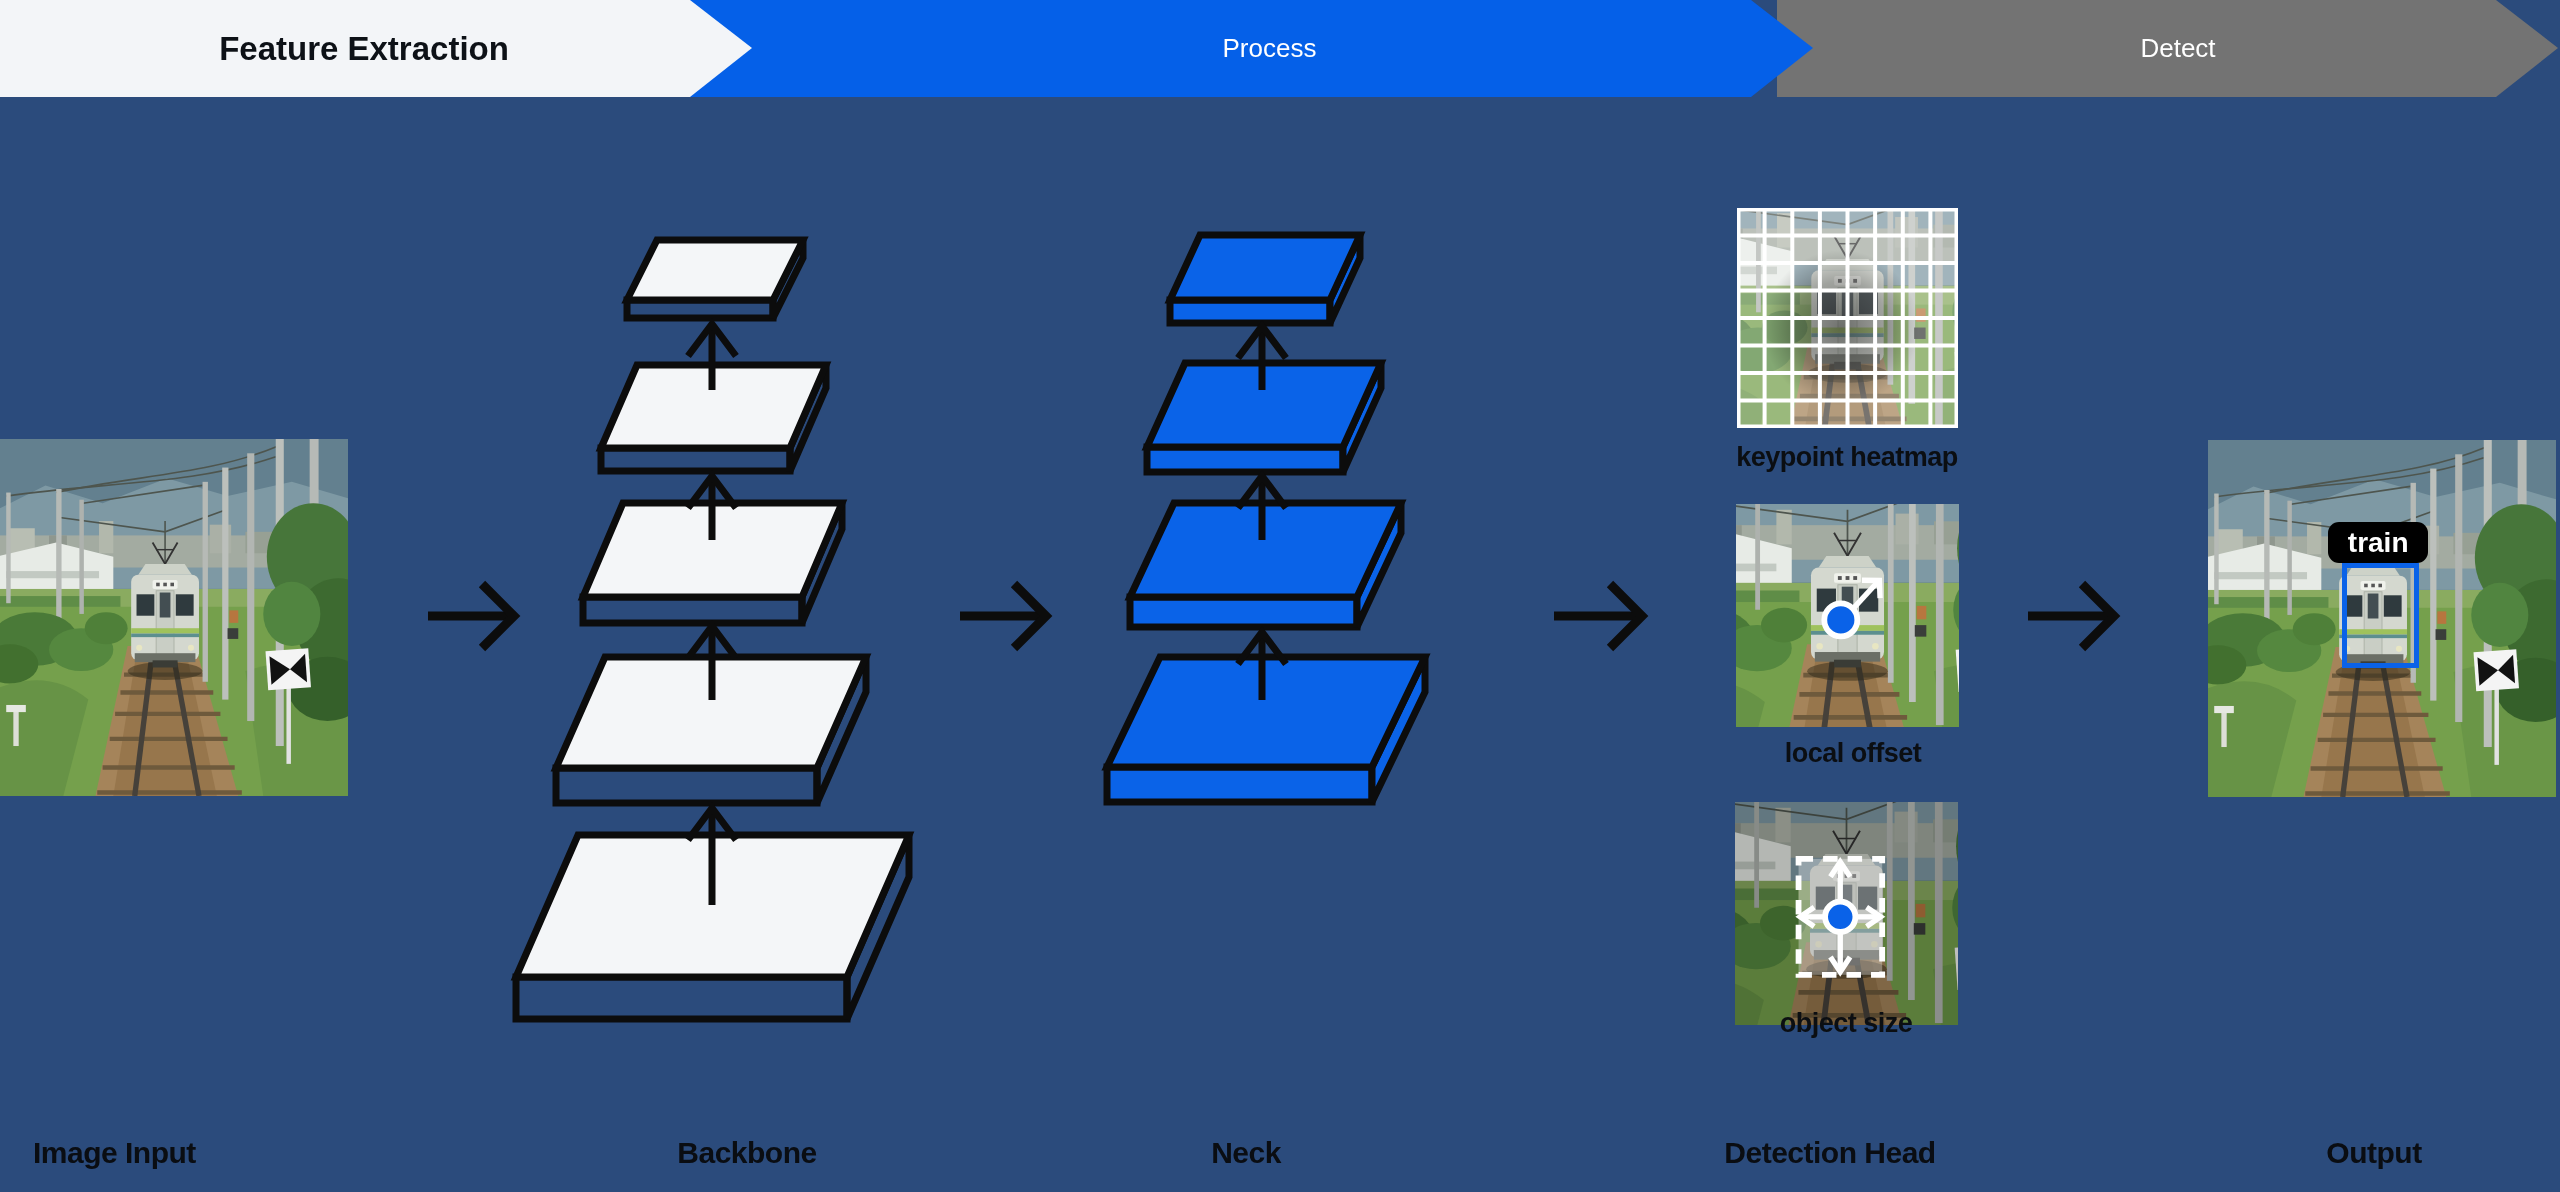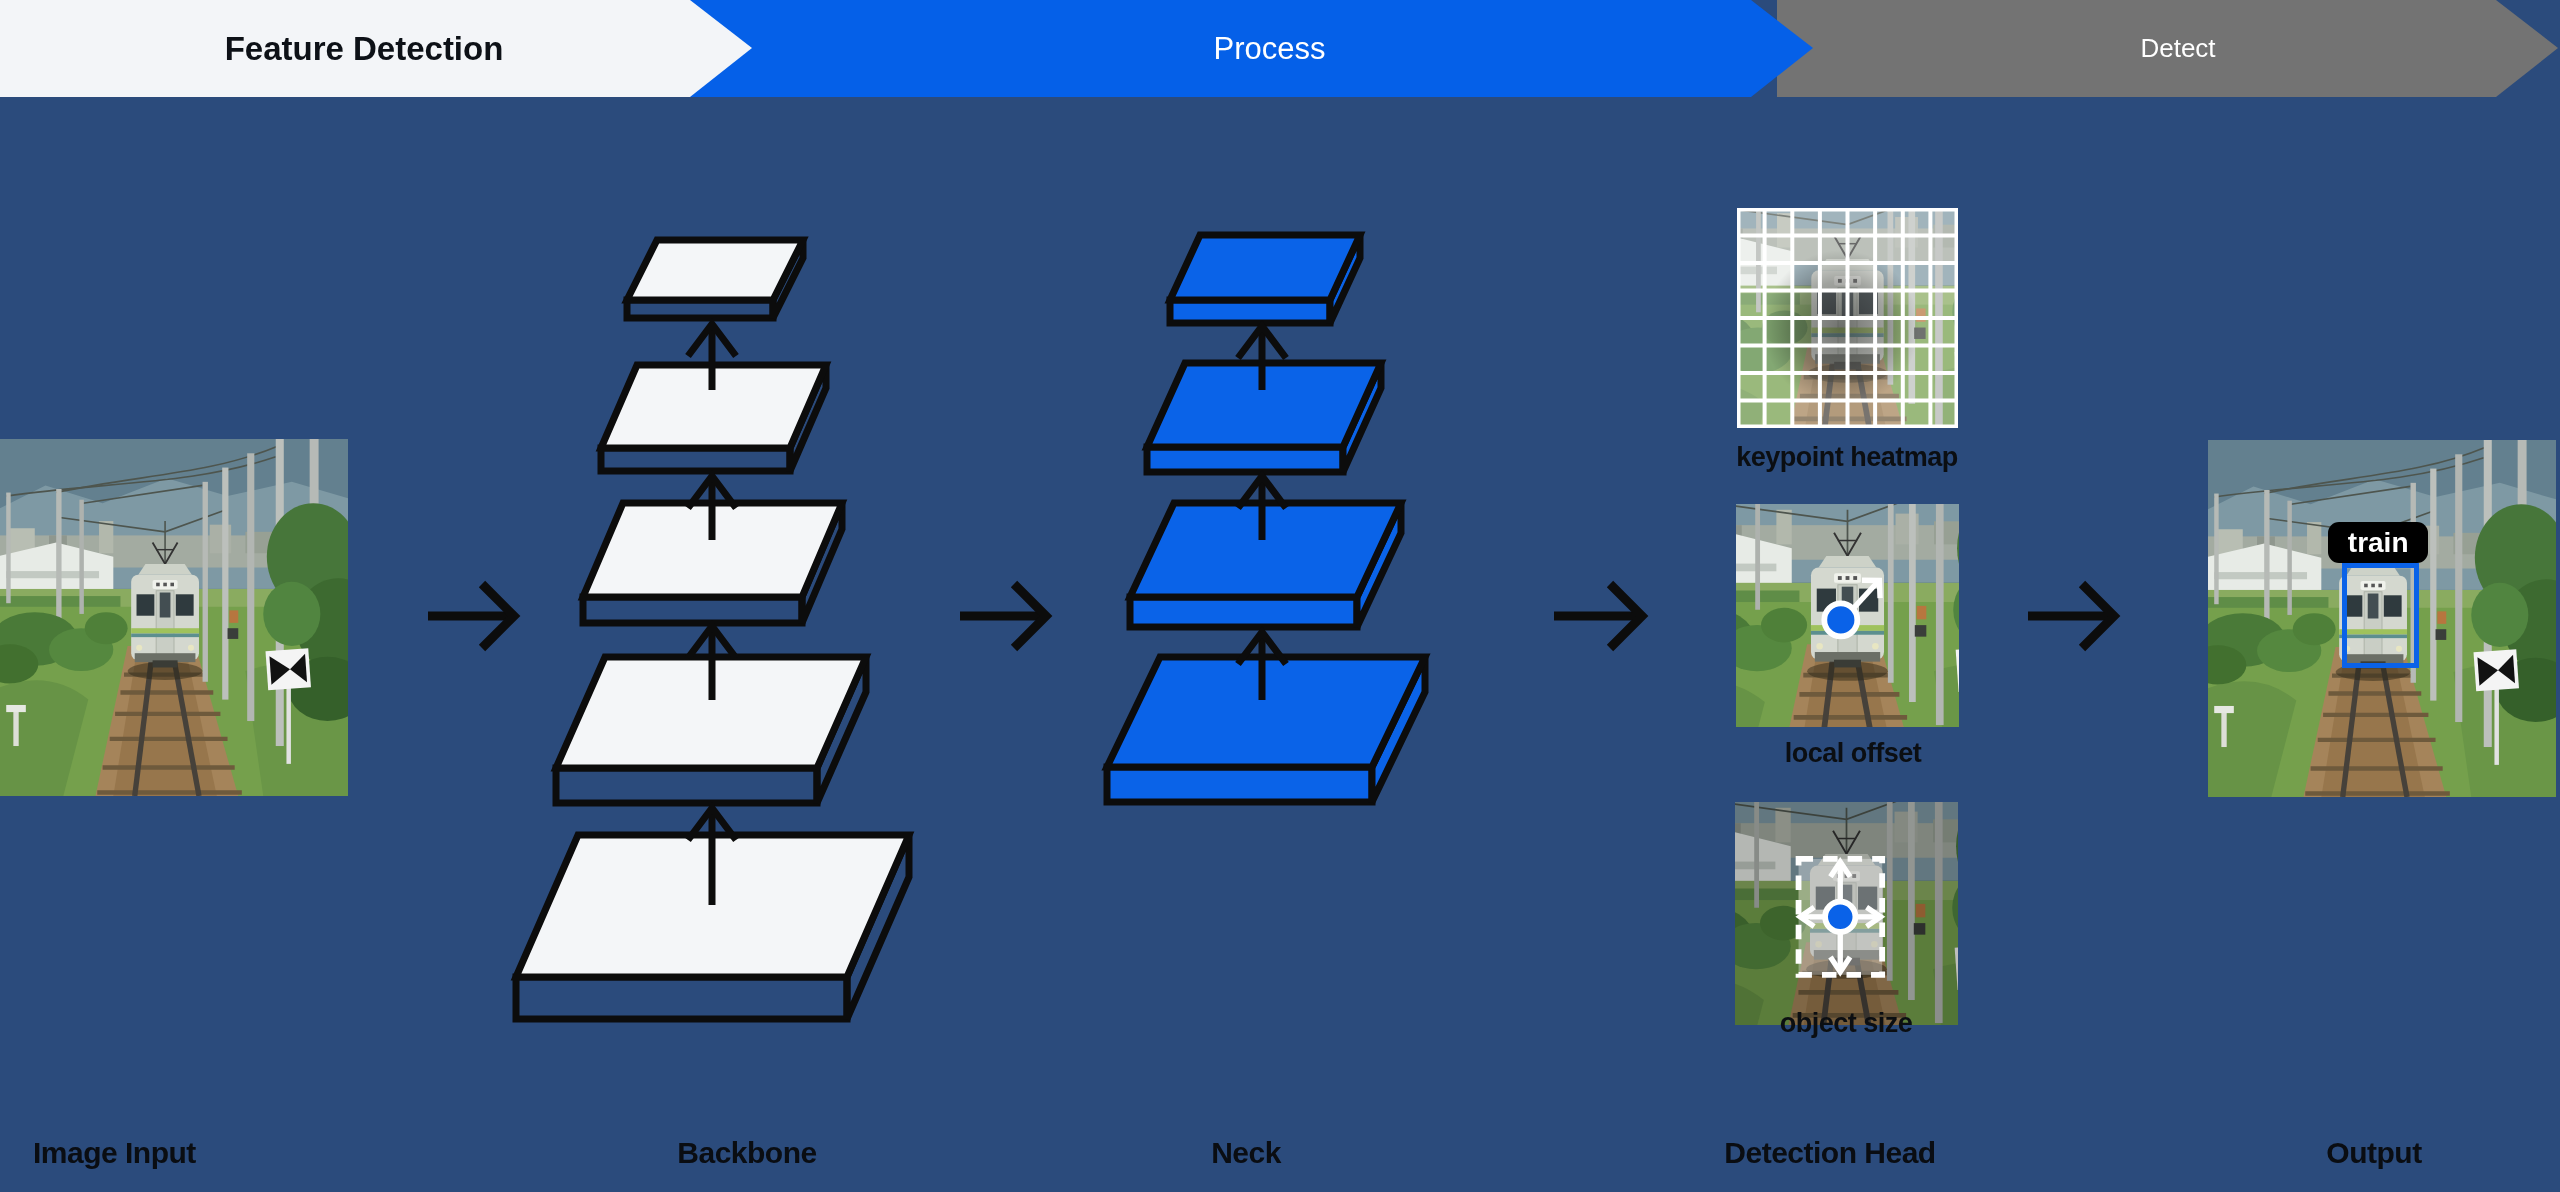--- a/index.html
+++ b/index.html
@@ -9,21 +9,21 @@
     font-family:"Liberation Sans", sans-serif;
   }
   
   .bar-seg{position:absolute;top:0;height:97px;display:flex;align-items:center;justify-content:center;box-sizing:border-box;}
   .bar-seg .seg-label{white-space:nowrap;}
   .seg-feature{left:0;width:752px;background:#f3f5f8;z-index:30;
     clip-path:polygon(0 0,690px 0,752px 48px,690px 97px,0 97px);
     color:#0d1117;font-weight:700;font-size:33px;padding-left:38px;padding-right:62px;}
   .seg-process{left:690px;width:1123px;background:#0560e8;z-index:20;
     clip-path:polygon(0 0,1061px 0,1123px 48px,1061px 97px,0 97px);
-    color:#ffffff;font-weight:400;font-size:31px;padding-left:98px;padding-right:62px;justify-content:center;}
+    color:#ffffff;font-weight:400;font-size:26px;padding-left:98px;padding-right:62px;justify-content:center;}
   .seg-detect{left:1777px;width:781px;background:#737373;z-index:10;
     clip-path:polygon(0 0,719px 0,781px 48px,719px 97px,0 97px);
     color:#ffffff;font-weight:400;font-size:26px;padding-left:83px;padding-right:62px;}
 
   
   .diagram-layer{position:absolute;left:0;top:0;pointer-events:none;}
 
   
   .photo{position:absolute;overflow:hidden;}
   .photo > svg{display:block;width:100%;height:100%;}
@@ -138,21 +138,21 @@
         <path d="M174,121 L165,129 L174,137 Z" fill="#111"></path>
       </g>
       <rect x="10" y="152" width="3" height="20" fill="#dddfd8"></rect>
       <rect x="6" y="149" width="11" height="4" fill="#e6e8e2"></rect>
     </g>
   </defs>
 </svg>
 
 <div>
   <div class="bar-seg seg-feature">
-    <span class="seg-label">Feature Detection</span>
+    <span class="seg-label">Feature Extraction</span>
   </div>
   <div class="bar-seg seg-process">
     <span class="seg-label">Process</span>
   </div>
   <div class="bar-seg seg-detect">
     <span class="seg-label">Detect</span>
   </div>
 </div>
 
 <svg class="diagram-layer" width="2560" height="1192" viewBox="0 0 2560 1192">

